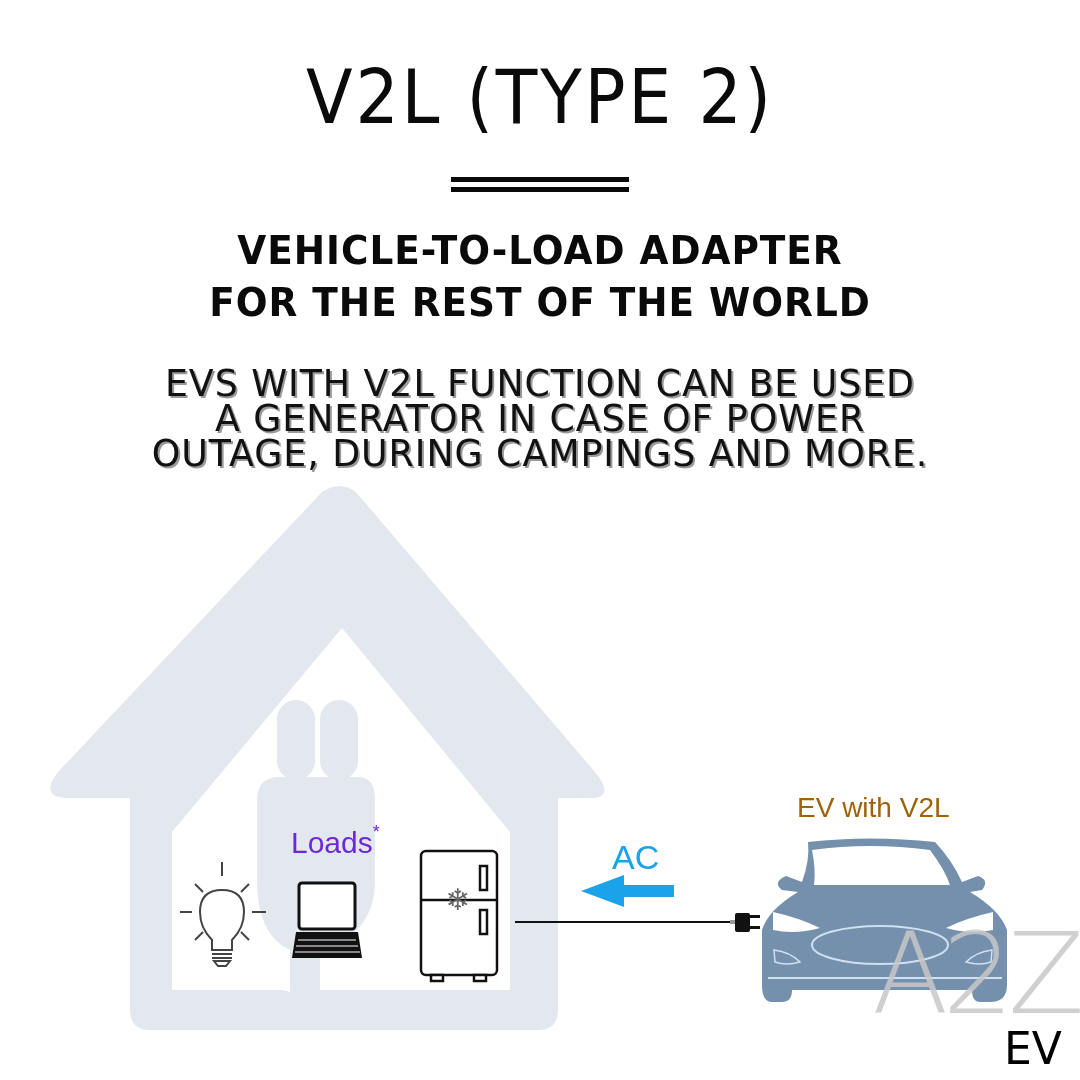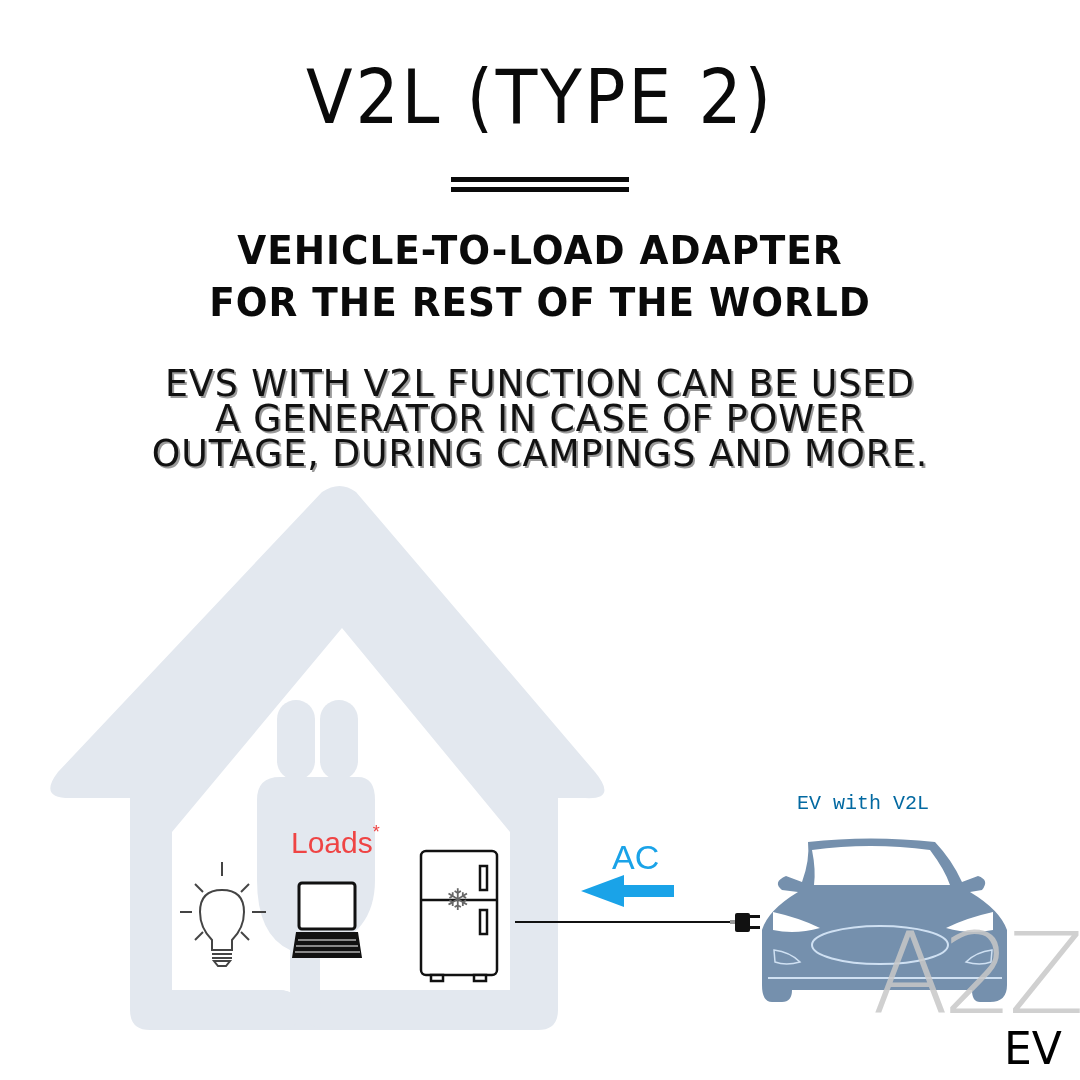--- a/index.html
+++ b/index.html
@@ -5,24 +5,24 @@
     html, body { margin: 0; padding: 0; background: #ffffff; }
     body { width: 1080px; height: 1080px; position: relative; overflow: hidden; font-family: "DejaVu Sans", sans-serif; color: #0a0a0a; }
     .title { position: absolute; top: 52px; left: 0; width: 1080px; text-align: center; font-family: "DejaVu Sans", sans-serif; font-size: 74px; font-weight: 400; letter-spacing: 3px; line-height: 90px; transform: scaleX(0.92); }
     .divider { position: absolute; left: 451px; width: 178px; height: 5px; background: #0a0a0a; }
     .d1 { top: 177px; } .d2 { top: 187px; }
     .subtitle { position: absolute; top: 225px; left: 0; width: 1080px; text-align: center; font-family: "DejaVu Sans", sans-serif; font-size: 39px; font-weight: 700; line-height: 52px; letter-spacing: 1px; transform: scaleX(0.96); }
     .desc { position: absolute; top: 366px; left: 0; width: 1080px; text-align: center; font-family: "DejaVu Sans", sans-serif; font-size: 37px; font-weight: 400; line-height: 35px; letter-spacing: 1px; color: #111; text-shadow: 2px 2px 0 #9a9a9a; transform: scaleX(0.98); }
     .desc div { white-space: nowrap; }
     svg.scene { position: absolute; left: 0; top: 0; }
     .lbl { position: absolute; font-family: "Liberation Sans", sans-serif; }
-    .loads { left: 291px; top: 826px; font-size: 30px; color: #ef4444; }
+    .loads { left: 291px; top: 826px; font-size: 30px; color: #6d28d9; }
     .loads sup { font-size: 18px; position: relative; top: -4px; }
     .ac { left: 612px; top: 838px; font-size: 34px; color: #1aa3e8; }
-    .ev { left: 797px; top: 792px; font-size: 20px; color: #0369a1; font-family: Liberation Mono, monospace; }
+    .ev { left: 797px; top: 792px; font-size: 28px; color: #a16207; }
     .wm { position: absolute; font-family: "DejaVu Sans", sans-serif; }
   </style>
 </head>
 <body>
 
 <div class="title">V2L (TYPE 2)</div>
 <div class="divider d1"></div>
 <div class="divider d2"></div>
 
 <div class="subtitle">

